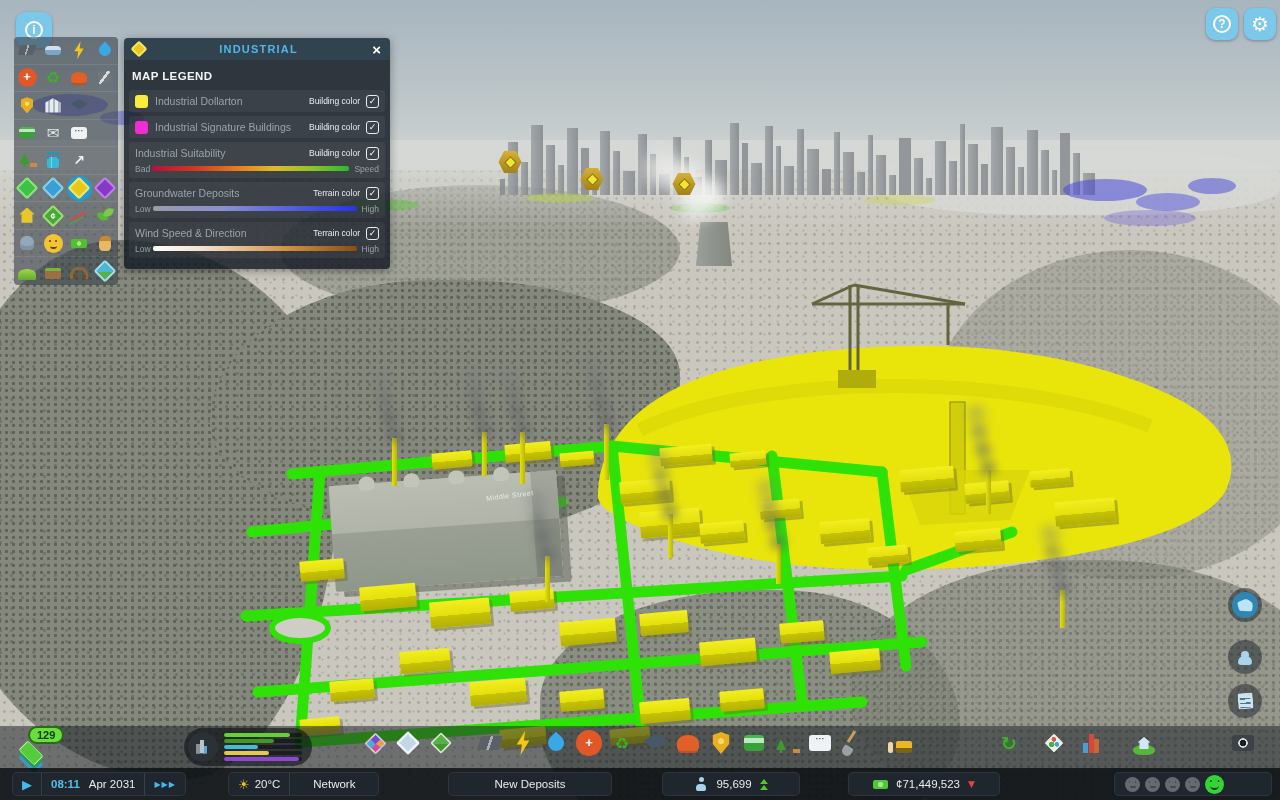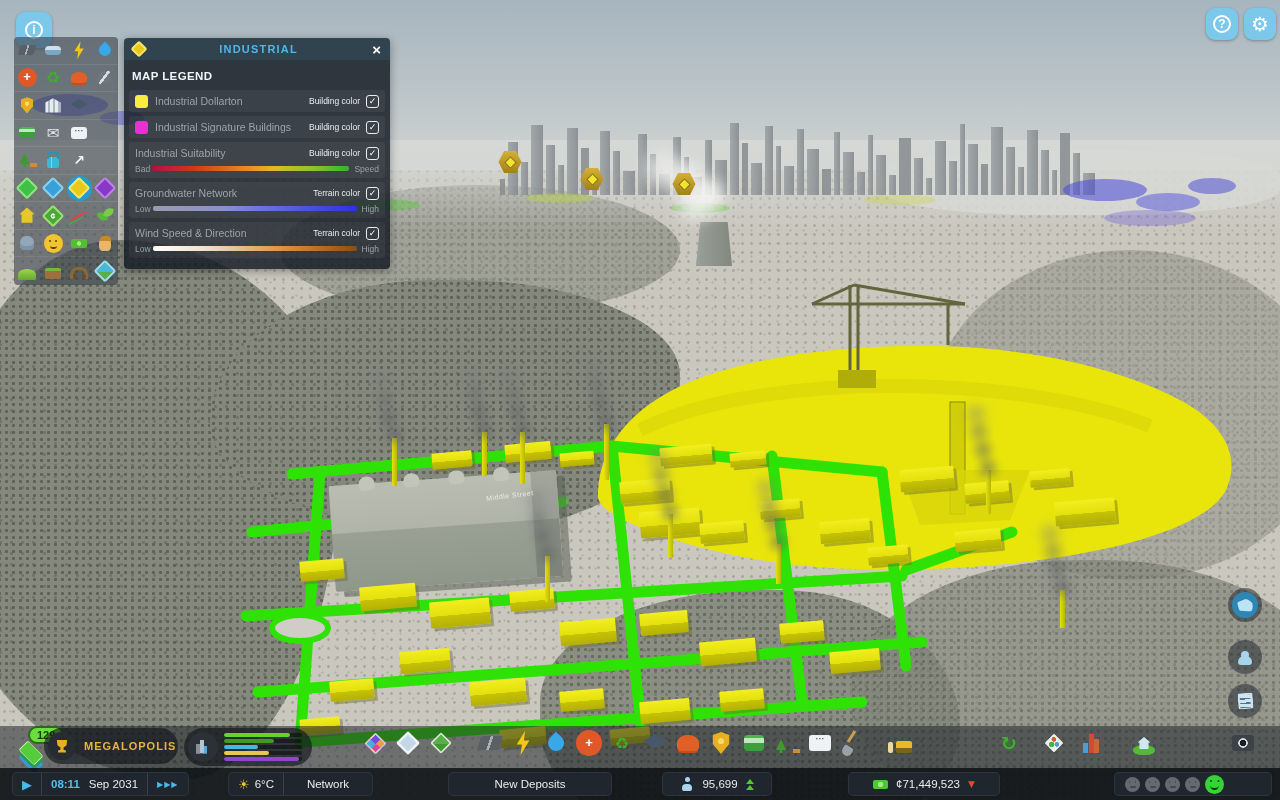--- a/index.html
+++ b/index.html
@@ -600,21 +600,21 @@
               <span class="checkbox checked"></span>
             </div>
             <div class="leg-line2">
               <span class="leg-scale">Bad</span>
               <span class="leg-bar" style="background: linear-gradient(90deg, rgb(181, 16, 63) 0%, rgb(210, 57, 27) 22%, rgb(232, 130, 30) 45%, rgb(224, 187, 34) 62%, rgb(140, 196, 37) 82%, rgb(46, 184, 44) 100%);"></span>
               <span class="leg-scale">Speed</span>
             </div>
           </div>
           <div class="leg-row">
             <div class="leg-line1">
-              <span class="leg-label">Groundwater Network</span>
+              <span class="leg-label">Groundwater Deposits</span>
               <span class="leg-mode">Terrain color</span>
               <span class="checkbox checked"></span>
             </div>
             <div class="leg-line2">
               <span class="leg-scale">Low</span>
               <span class="leg-bar" style="background: linear-gradient(90deg, rgb(154, 156, 171) 0%, rgb(138, 143, 208) 35%, rgb(74, 85, 224) 75%, rgb(42, 50, 228) 100%);"></span>
               <span class="leg-scale">High</span>
             </div>
           </div>
           <div class="leg-row">
@@ -645,26 +645,20 @@
 
   <div class="toolbar-band">
     <div class="level-widget">
       <span class="level-maps">
           <i></i>
           <i></i>
           <i></i>
         </span>
       <span class="level-badge">129</span>
     </div>
-    <div class="milestone-pill">
-      <span class="trophy-circle">
-        <span class="ic ic-trophy"></span>
-      </span>
-      <span class="milestone-name">MEGALOPOLIS</span>
-    </div>
     <div class="demand-widget">
       <span class="demand-icon">
         <span class="ic ic-citybars"></span>
       </span>
       <span class="demand-bars" id="demand-bars">
           <span class="dtrack">
             <span class="dfill" style="width: 84%; background: rgb(99, 212, 46);"></span>
           </span>
           <span class="dtrack">
             <span class="dfill" style="width: 64%; background: rgb(63, 154, 31);"></span>
@@ -748,44 +742,44 @@
   </div>
 
   <div class="statusbar">
     <div class="pill" style="left:12px">
       <span class="cell">
           <span class="play-tri glyph">▶</span>
         </span>
       <span class="vdiv"></span>
       <span class="cell">
         <span class="time-text">08:11</span>
-        <span>Sep 2031</span>
+        <span>Apr 2031</span>
       </span>
       <span class="vdiv"></span>
       <span class="cell">
           <span class="ff glyph">▶▶▶</span>
         </span>
     </div>
 
     <div class="pill" style="left:228px">
       <span class="cell">
         <span class="sun glyph">☀</span>
-        <span>6°C</span>
+        <span>20°C</span>
       </span>
       <span class="vdiv"></span>
       <span class="cell" style="width:88px">
         <span>Network</span>
       </span>
     </div>
 
     <div class="pill city-pill" style="left:448px; width:164px">
       <span>New Deposits</span>
     </div>
 
-    <div class="pill" style="left:662px; width:110px; justify-content:center">
+    <div class="pill" style="left:662px; width:138px; justify-content:center">
       <span class="person-ico"></span>
       <span>95,699</span>
       <span class="trend-up">
           <i></i>
           <i></i>
         </span>
     </div>
 
     <div class="pill" style="left:848px; width:152px; justify-content:center">
       <span class="cash-ico"></span>

